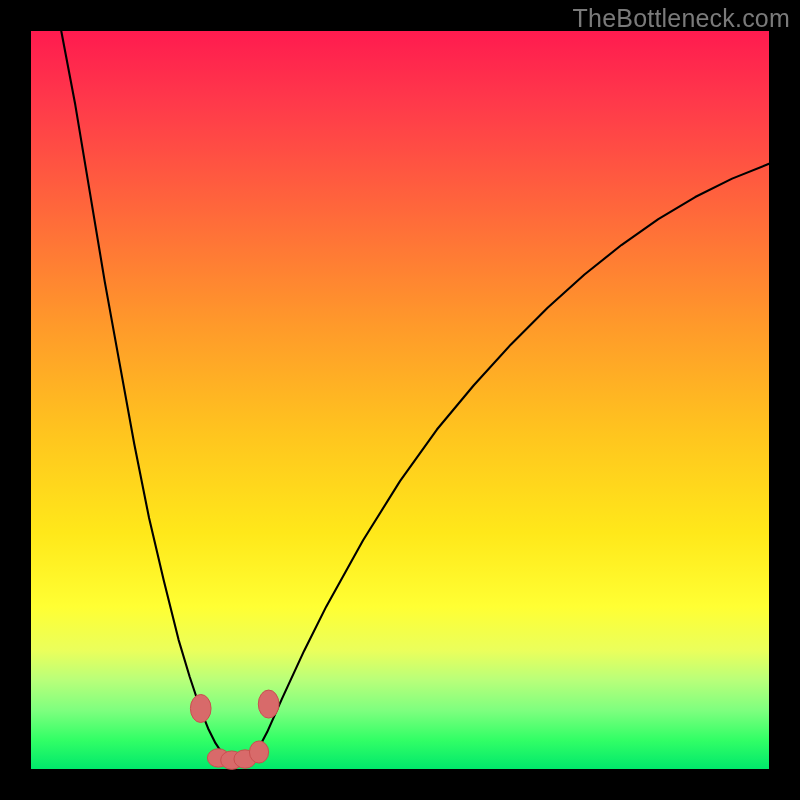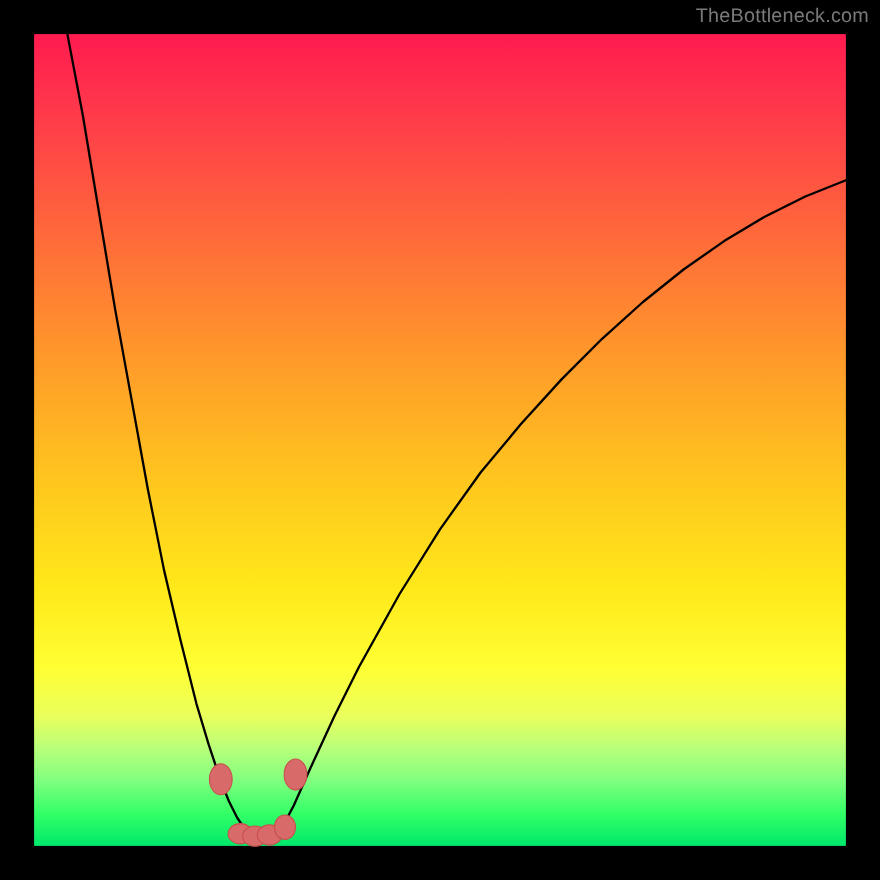--- a/index.html
+++ b/index.html
@@ -37,21 +37,21 @@
       #b8ff7a 88%,
       #7fff7f 92%,
       #33ff66 96%,
       #00e86b 100%);
   }
   .watermark {
     position: absolute;
     top: 4px;
     right: 10px;
     color: #7a7a7a;
-    font-size: 18px;
+    font-size: 25px;
     font-weight: 500;
     letter-spacing: 0.2px;
     user-select: none;
   }
   svg.curve {
     position: absolute;
     left: 0;
     top: 0;
     width: 738px;
     height: 738px;

